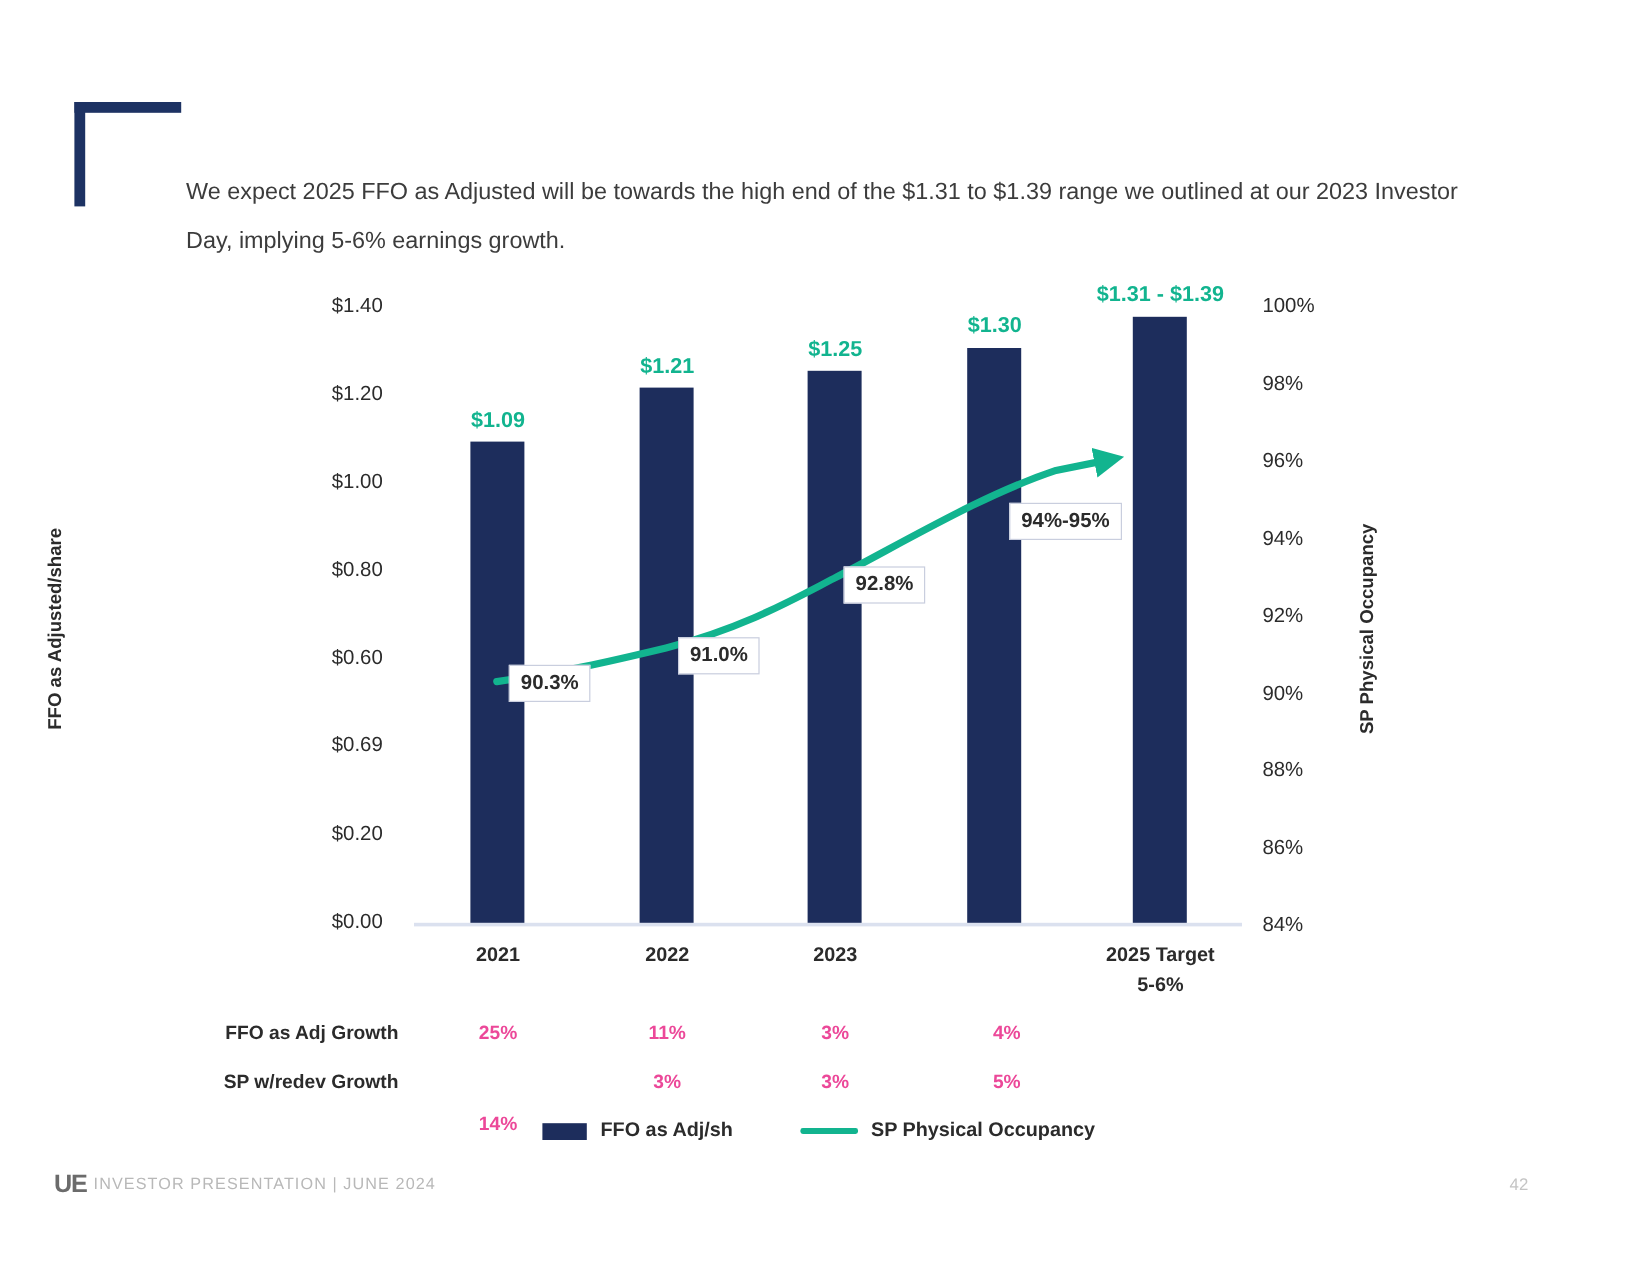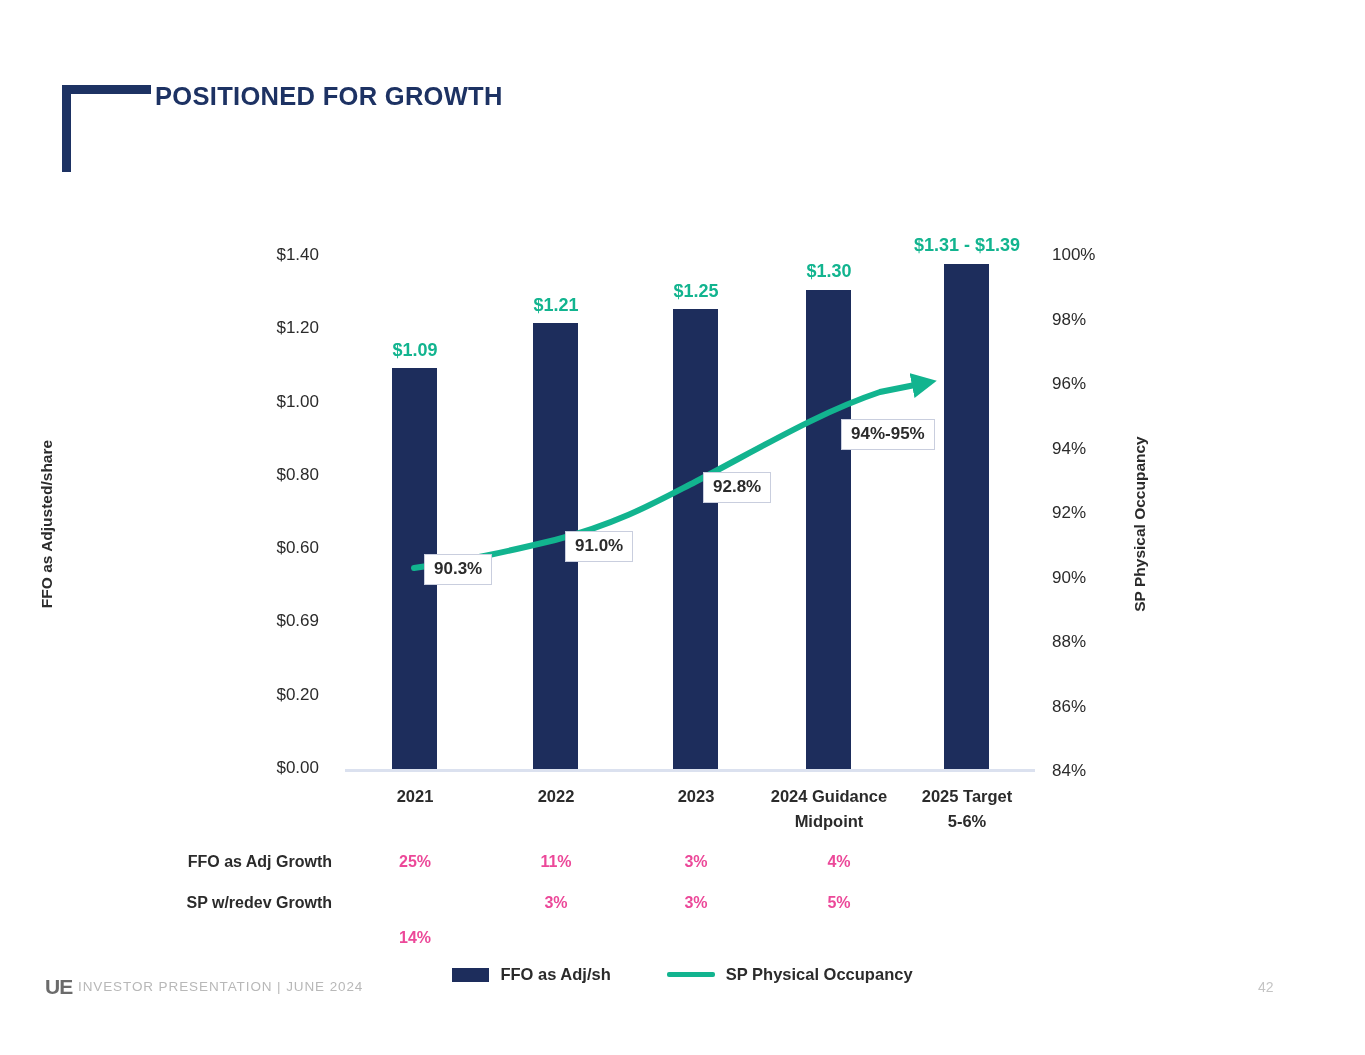--- a/index.html
+++ b/index.html
@@ -181,21 +181,20 @@
     gap: 56px;
   }
   .legend-item {
     display: flex;
     align-items: center;
     gap: 11px;
     font-size: 16.5px;
     font-weight: bold;
     color: #2b2b2b;
     white-space: nowrap;
-    margin-top: 32px;
   }
   .swatch-bar {
     width: 37px;
     height: 14px;
     background: #1d2d5c;
     display: inline-block;
   }
   .swatch-line {
     width: 48px;
     height: 5px;
@@ -231,21 +230,21 @@
     color: #c4c4c4;
   }
 </style>
 </head>
 <body>
 
 <div id="slide">
 
   <div id="bracket"></div>
 
-  <div id="title">POSITIONED FOR GROWTH</div>
+  <div id="subtitle">We expect 2025 FFO as Adjusted will be towards the high end of the $1.31 to $1.39 range we outlined at our 2023 Investor Day, implying 5-6% earnings growth.</div>
 
   <div id="chart">
 
     <div class="axis-title" id="y-left-title">FFO as Adjusted/share</div>
     <div class="axis-title" id="y-right-title">SP Physical Occupancy</div>
 
     <div class="tick tick-left" style="top:245px">$1.40</div>
     <div class="tick tick-left" style="top:318px">$1.20</div>
     <div class="tick tick-left" style="top:392px">$1.00</div>
     <div class="tick tick-left" style="top:465px">$0.80</div>
@@ -295,24 +294,20 @@
 
     <div class="cat-label" style="left:355px; width:120px;">
       <div>2021</div>
     </div>
     <div class="cat-label" style="left:496px; width:120px;">
       <div>2022</div>
     </div>
     <div class="cat-label" style="left:636px; width:120px;">
       <div>2023</div>
     </div>
-    <div class="cat-label" style="left:754px; width:150px;">
-      <div>2024 Guidance</div>
-      <div>Midpoint</div>
-    </div>
     <div class="cat-label" style="left:899px; width:136px;">
       <div>2025 Target</div>
       <div>5-6%</div>
     </div>
 
     <div class="datarow-label" style="top:853px">FFO as Adj Growth</div>
     <div class="datarow-cell" style="top:853px; left:355px; width:120px;">25%</div>
     <div class="datarow-cell" style="top:853px; left:496px; width:120px;">11%</div>
     <div class="datarow-cell" style="top:853px; left:636px; width:120px;">3%</div>
     <div class="datarow-cell" style="top:853px; left:779px; width:120px;">4%</div>

